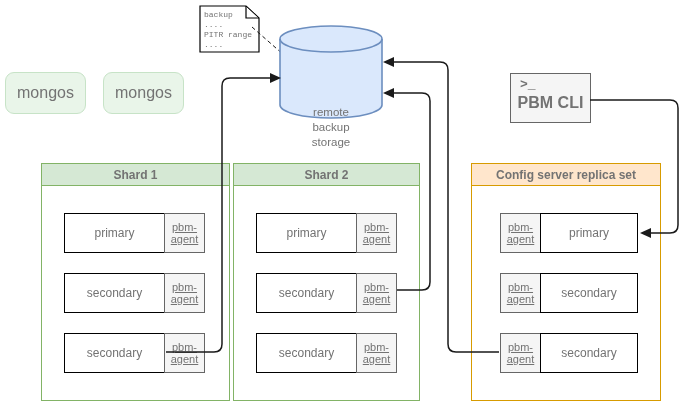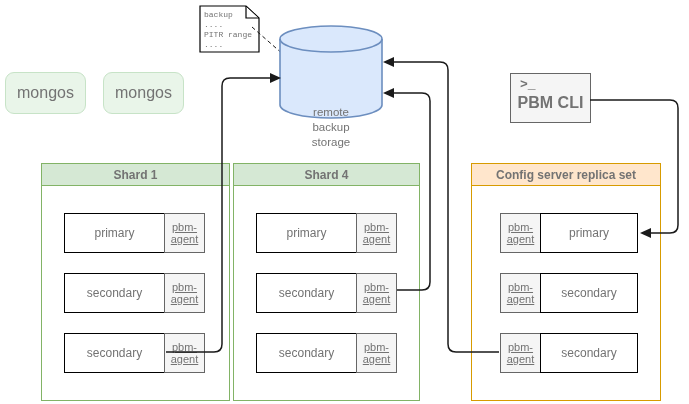--- a/index.html
+++ b/index.html
@@ -103,21 +103,21 @@
       <div class="cell main">secondary</div>
       <div class="cell agent">pbm-agent</div>
     </div>
     <div class="row shard-row r3">
       <div class="cell main">secondary</div>
       <div class="cell agent">pbm-agent</div>
     </div>
   </div>
 
   <div id="shard2" class="container green">
-    <div class="c-header">Shard 4</div>
+    <div class="c-header">Shard 2</div>
     <div class="row shard-row r1">
       <div class="cell main">primary</div>
       <div class="cell agent">pbm-agent</div>
     </div>
     <div class="row shard-row r2">
       <div class="cell main">secondary</div>
       <div class="cell agent">pbm-agent</div>
     </div>
     <div class="row shard-row r3">
       <div class="cell main">secondary</div>

